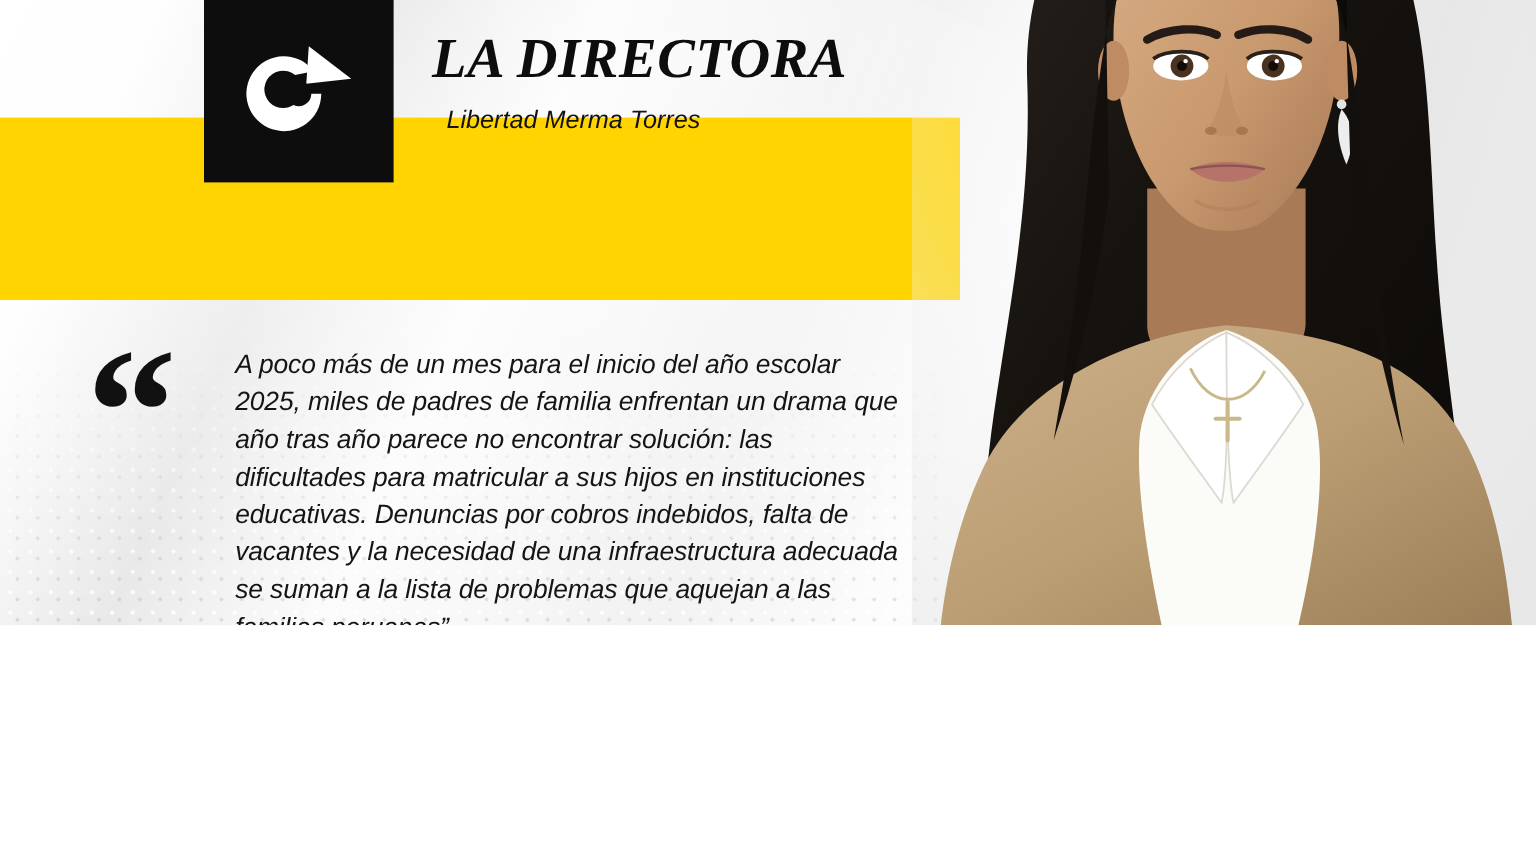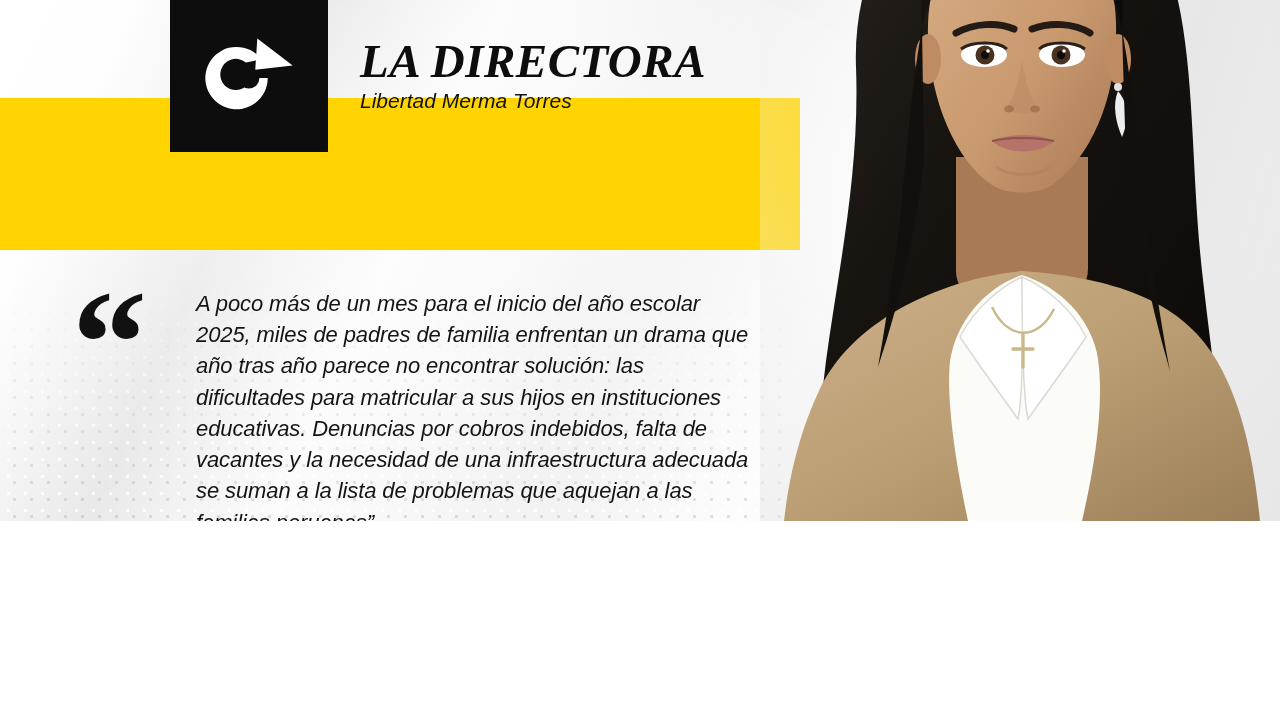--- a/index.html
+++ b/index.html
@@ -137,21 +137,21 @@
     color: #0d0d0d;
     letter-spacing: .5px;
     margin: 0 0 3px 0;
   }
   .byline {
     font-family: "Liberation Sans", sans-serif;
     font-style: italic;
     font-size: 21px;
     line-height: 1.24;
     color: #121212;
-    margin: 0;
+    margin: 12px;
   }
 
   
   .quote-wrap {
     position: absolute;
     left: 72px;
     top: 288px;
     width: 680px;
   }
   .quote-mark {

